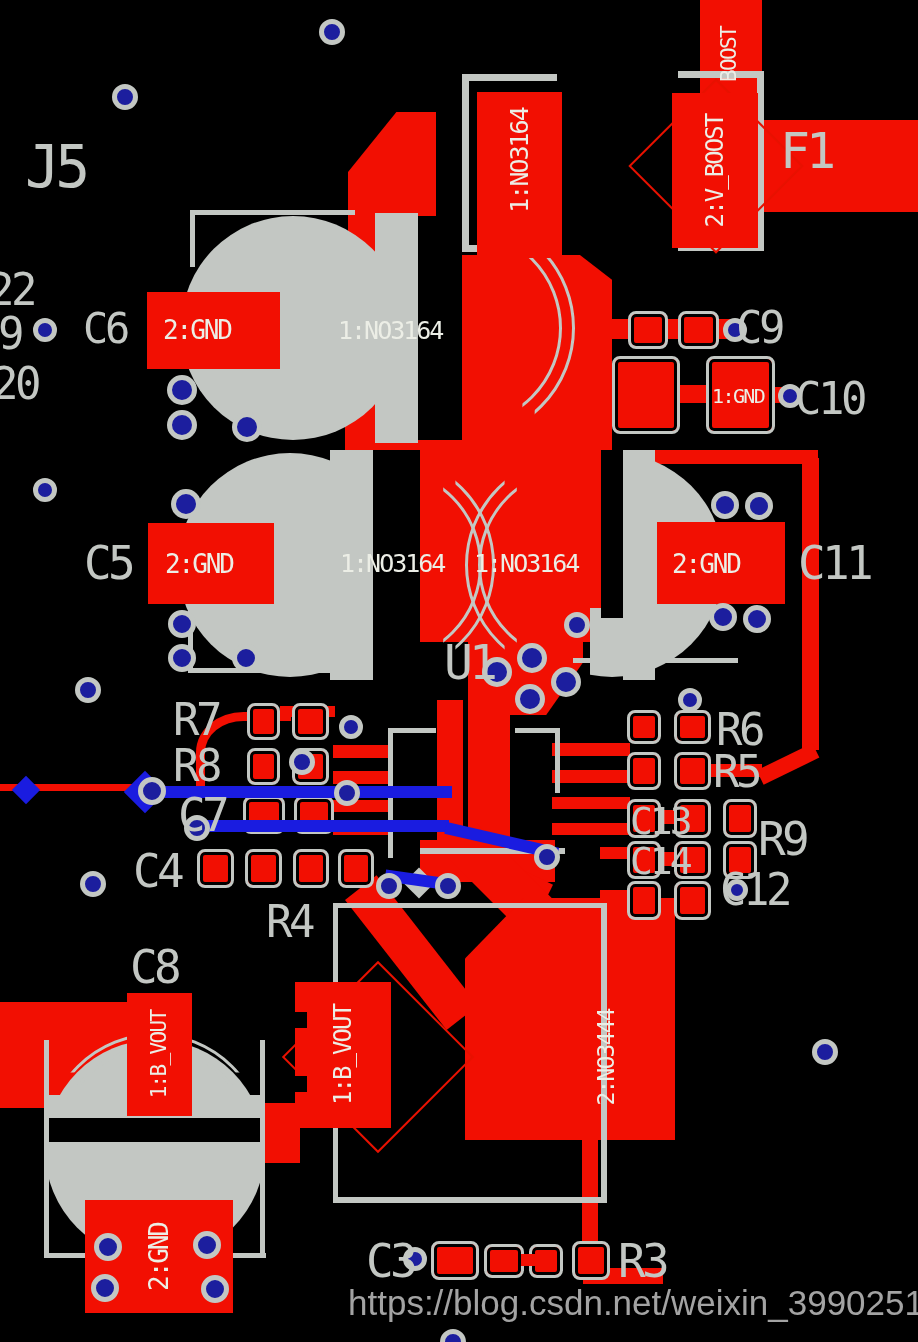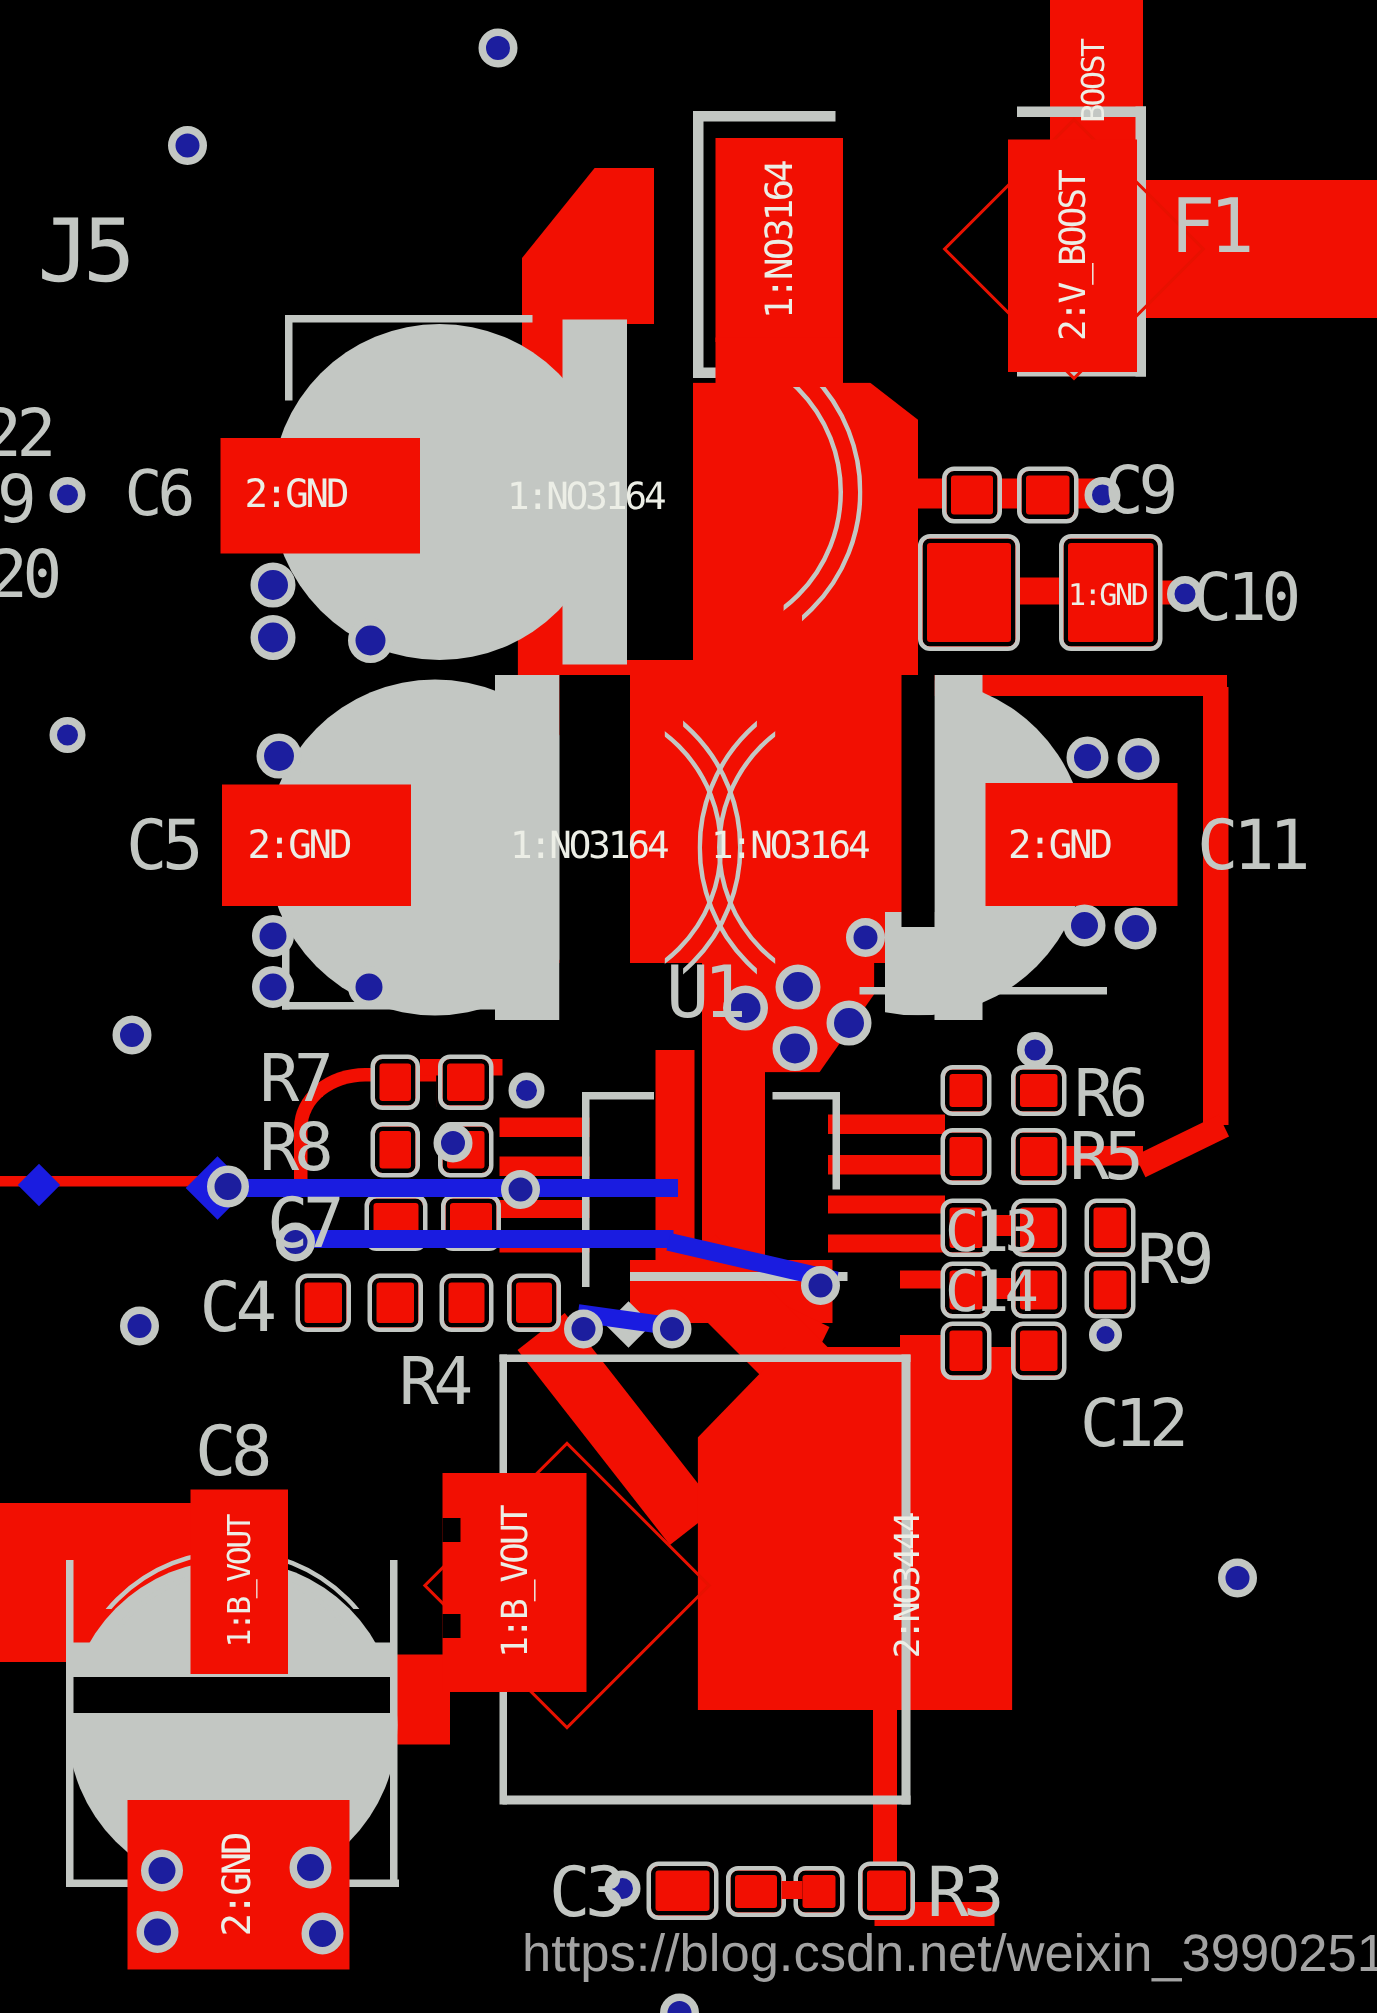--- a/index.html
+++ b/index.html
@@ -234,21 +234,21 @@
   <div class="des" style="left:173px;top:698px;">R7</div>
   <div class="des" style="left:173px;top:744px;">R8</div>
   <div class="des" style="left:178px;top:792px;font-size:46px;">C7</div>
   <div class="des" style="left:133px;top:848px;font-size:46px;">C4</div>
   <div class="des" style="left:266px;top:900px;">R4</div>
   <div class="des" style="left:716px;top:708px;">R6</div>
   <div class="des" style="left:713px;top:750px;">R5</div>
   <div class="des" style="left:630px;top:802px;font-size:38px;">C13</div>
   <div class="des" style="left:630px;top:842px;font-size:38px;">C14</div>
   <div class="des" style="left:758px;top:816px;font-size:46px;">R9</div>
-  <div class="des" style="left:720px;top:928px;">C12</div>
+  <div class="des" style="left:720px;top:868px;">C12</div>
   <div class="des" style="left:130px;top:944px;font-size:46px;">C8</div>
   <div class="des" style="left:366px;top:1238px;font-size:46px;">C3</div>
   <div class="des" style="left:618px;top:1238px;font-size:46px;">R3</div>
 
   <div class="net" style="left:163px;top:317px;font-size:26px;">2:GND</div>
   <div class="net" style="left:338px;top:318px;">1:NO3164</div>
   <div class="net" style="left:165px;top:551px;font-size:26px;">2:GND</div>
   <div class="net" style="left:340px;top:551px;">1:NO3164</div>
   <div class="net" style="left:474px;top:551px;">1:NO3164</div>
   <div class="net" style="left:672px;top:551px;font-size:26px;">2:GND</div>

